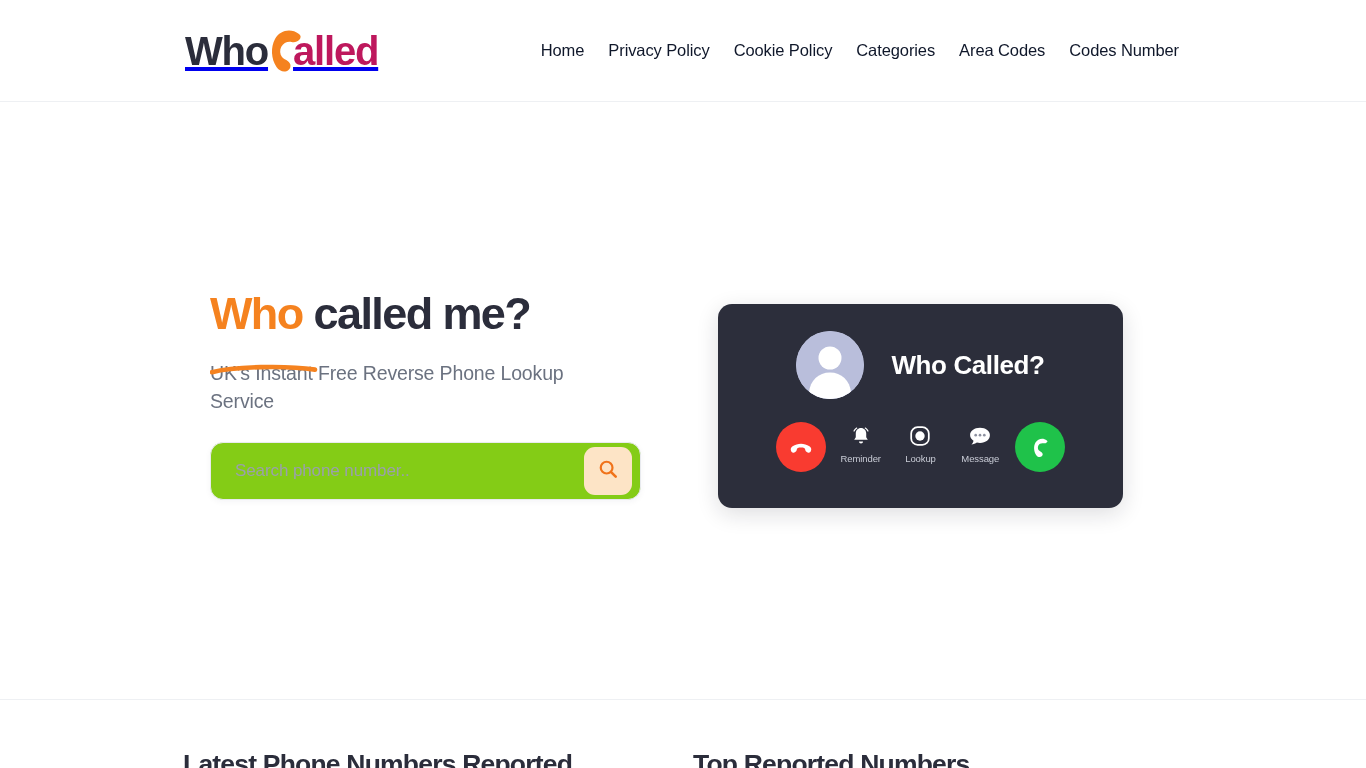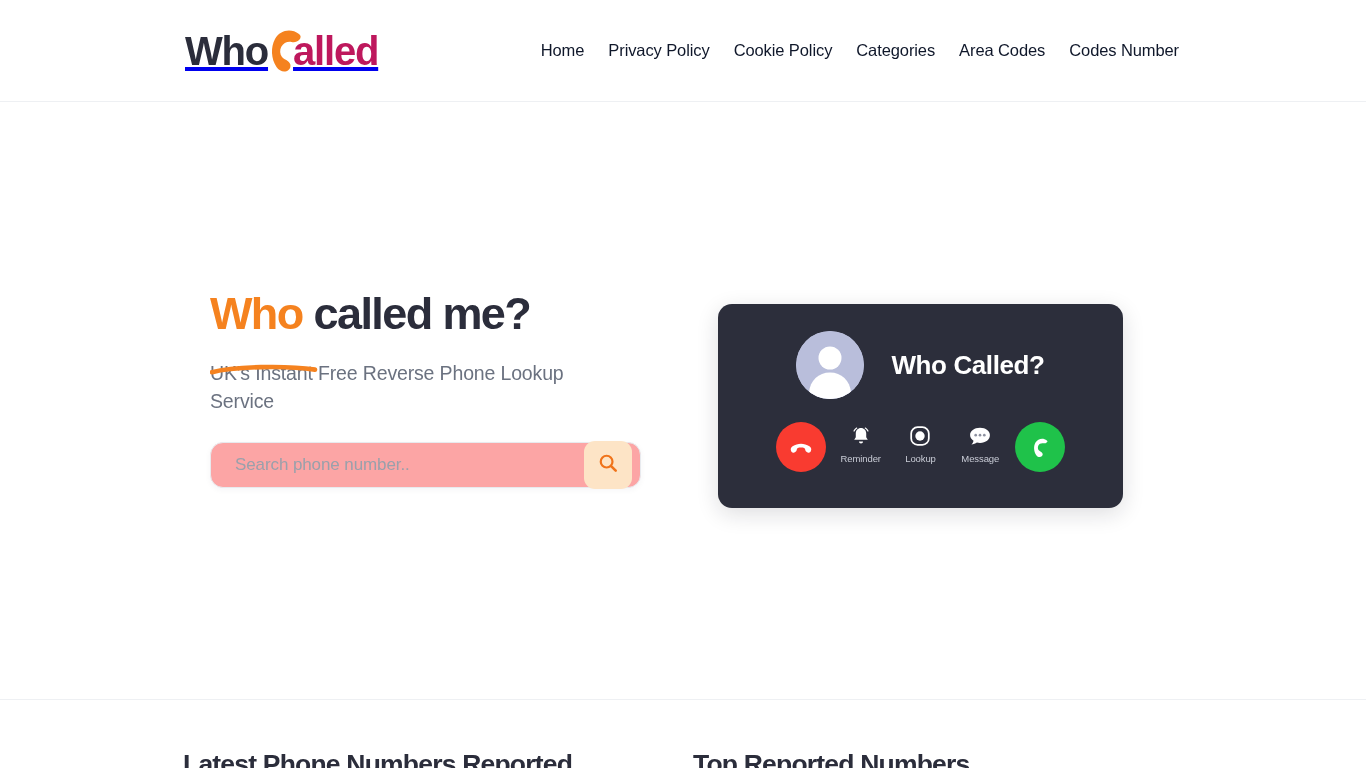--- a/index.html
+++ b/index.html
@@ -132,22 +132,22 @@
     line-height: 1.42;
     font-weight: 400;
     letter-spacing: -0.15px;
     max-width: 400px;
   }
 
   
   .search-wrap {
     margin-top: 26px;
     width: 431px;
-    height: 46px;
-    background: #fca5a5;
+    height: 58px;
+    background: #84cc16;
     border: 1px solid #e8eaee;
     border-radius: 13px;
     box-shadow: 0 2px 6px rgba(24,30,60,0.045);
     display: flex;
     align-items: center;
     padding: 0 8px 0 24px;
   }
   .search-input {
     flex: 1;
     border: none;

